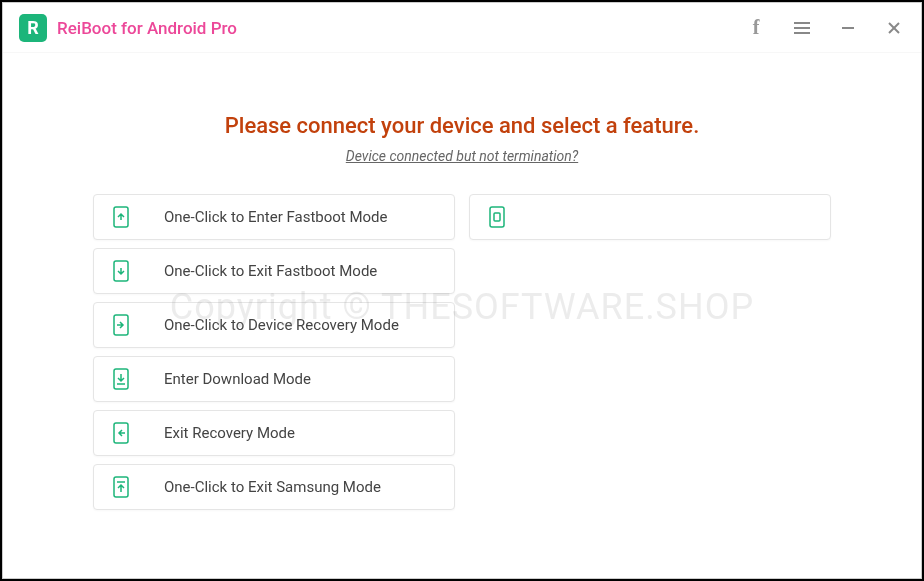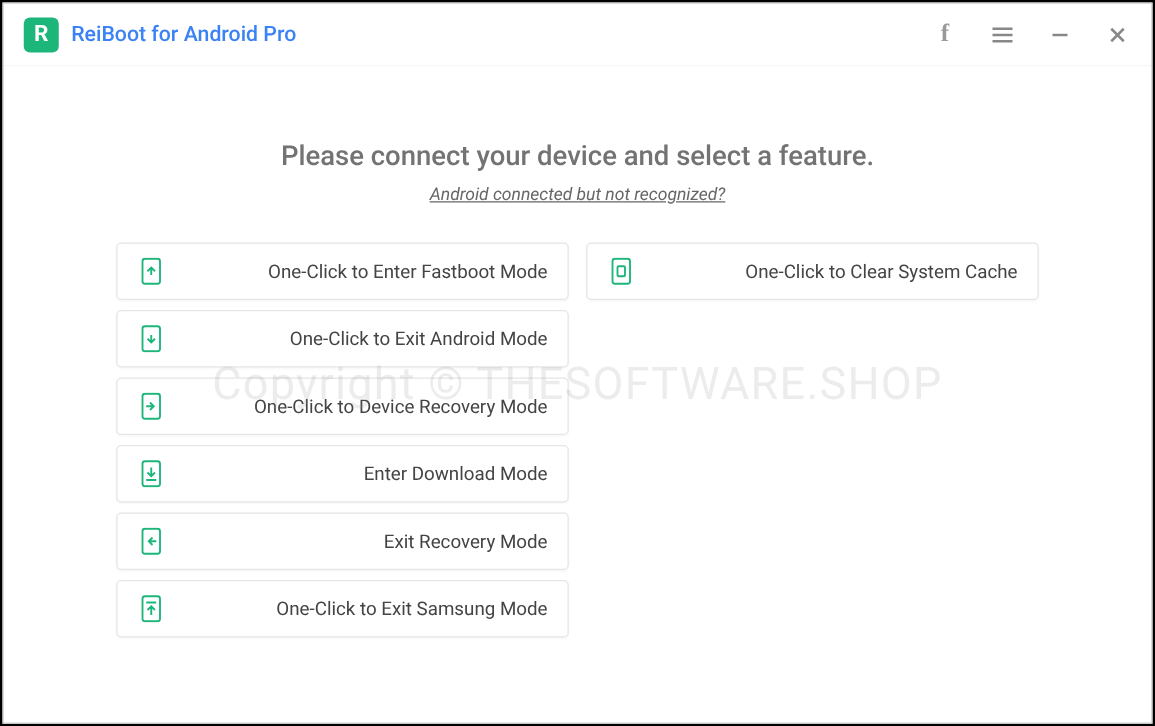--- a/index.html
+++ b/index.html
@@ -42,21 +42,21 @@
       background: #1CB57A;
       border-radius: 5px;
       display: flex;
       align-items: center;
       justify-content: center;
       color: #fff;
       font-weight: bold;
       font-size: 18px;
     }
     .app-title {
-      color: #3b82f6;
+      color: #ec4899;
       font-size: 17px;
       font-weight: 500;
     }
     .titlebar-right {
       display: flex;
       align-items: center;
       gap: 24px;
     }
     .titlebar-btn {
       color: #888;
@@ -79,21 +79,21 @@
     }
     .content {
       flex: 1;
       display: flex;
       flex-direction: column;
       align-items: center;
       padding: 60px 90px 40px;
     }
     .heading {
       font-size: 22px;
-      color: #737373;
+      color: #c2410c;
       font-weight: 500;
       margin-bottom: 10px;
     }
     .subtext {
       font-size: 14px;
       color: #666;
       font-style: italic;
       text-decoration: underline;
       margin-bottom: 30px;
       cursor: pointer;
@@ -117,23 +117,22 @@
     }
     .option-btn {
       height: 46px;
       background: #fff;
       border: 1px solid #e5e5e5;
       border-radius: 4px;
       display: flex;
       align-items: center;
       padding: 12px 16px;
       cursor: pointer;
-      gap: 20px;
+      gap: 32px;
       box-shadow: 0 1px 2px rgba(0,0,0,0.03);
-      justify-content: space-between;
     }
     .option-btn .icon-box {
       width: 22px;
       height: 22px;
       display: flex;
       align-items: center;
       justify-content: center;
     }
     .option-btn svg {
       stroke: #1CB57A;
@@ -213,21 +212,21 @@
         <svg width="16" height="16" viewBox="0 0 16 16">
           <line x1="3" y1="3" x2="13" y2="13" stroke-width="2"></line>
           <line x1="13" y1="3" x2="3" y2="13" stroke-width="2"></line>
         </svg>
       </div>
     </div>
   </div>
 
   <div class="content">
     <div class="heading">Please connect your device and select a feature.</div>
-    <div class="subtext">Android connected but not recognized?</div>
+    <div class="subtext">Device connected but not termination?</div>
 
     <div class="grid">
       <div class="left-col">
 
         <div class="option-btn">
           <span class="icon-box">
             <svg width="18" height="22" viewBox="0 0 18 22">
                 <rect x="2" y="1" width="14" height="20" rx="2"></rect>
                 <path d="M9 14 L9 8 M6 11 L9 8 L12 11"></path>
               </svg>
@@ -235,21 +234,21 @@
           <span class="option-label">One-Click to Enter Fastboot Mode</span>
         </div>
 
         <div class="option-btn">
           <span class="icon-box">
             <svg width="18" height="22" viewBox="0 0 18 22">
                 <rect x="2" y="1" width="14" height="20" rx="2"></rect>
                 <path d="M9 8 L9 14 M6 11 L9 14 L12 11"></path>
               </svg>
           </span>
-          <span class="option-label">One-Click to Exit Android Mode</span>
+          <span class="option-label">One-Click to Exit Fastboot Mode</span>
         </div>
 
         <div class="option-btn">
           <span class="icon-box">
             <svg width="18" height="22" viewBox="0 0 18 22">
                 <rect x="2" y="1" width="14" height="20" rx="2"></rect>
                 <path d="M5 11 L11 11 M8 8 L11 11 L8 14"></path>
               </svg>
           </span>
           <span class="option-label">One-Click to Device Recovery Mode</span>
@@ -289,20 +288,19 @@
 
       <div class="right-col">
 
         <div class="option-btn">
           <span class="icon-box">
             <svg width="18" height="22" viewBox="0 0 18 22">
                 <rect x="2" y="1" width="14" height="20" rx="2"></rect>
                 <rect x="6" y="7" width="6" height="8" rx="1"></rect>
               </svg>
           </span>
-          <span class="option-label">One-Click to Clear System Cache</span>
         </div>
       </div>
     </div>
   </div>
 </div>
 
 <div class="watermark">Copyright © THESOFTWARE.SHOP</div>
 
 </body></html>

